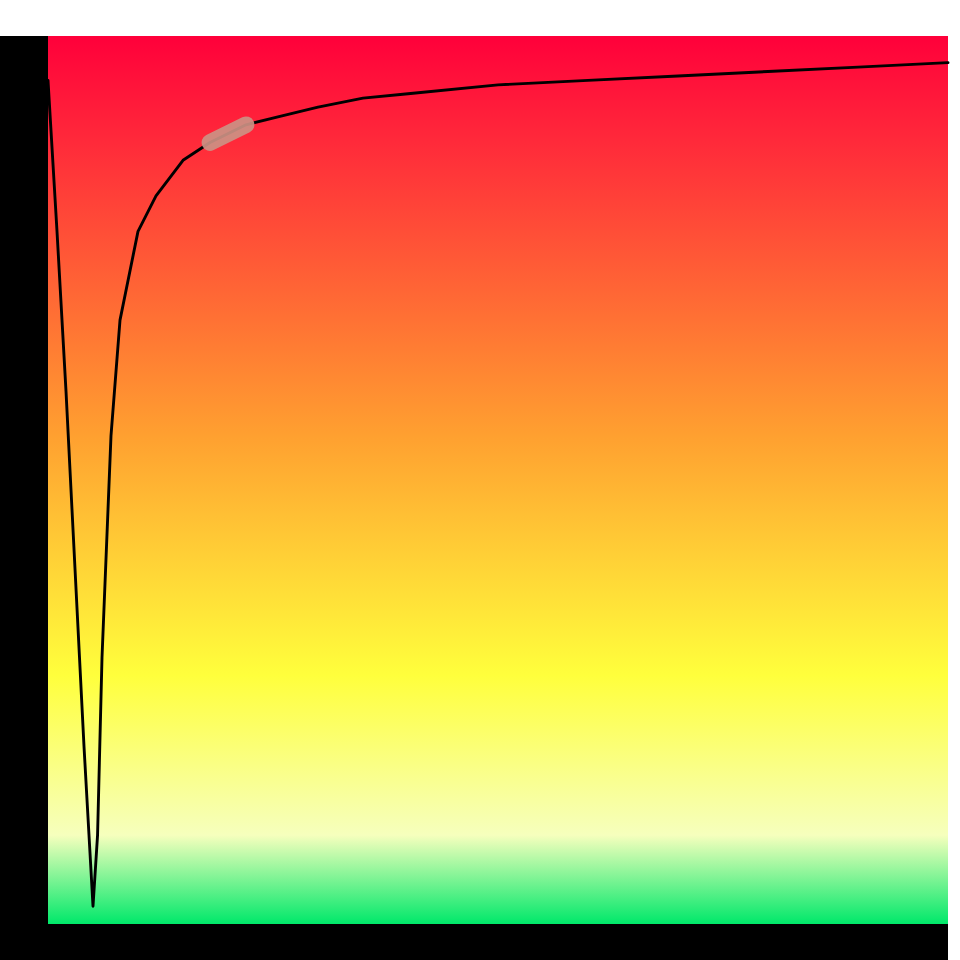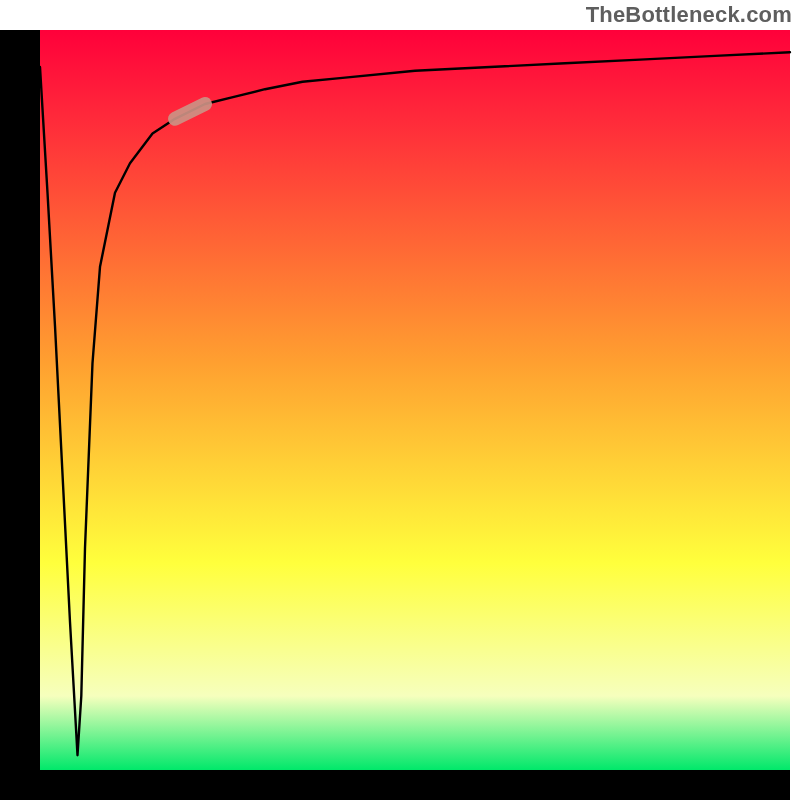--- a/index.html
+++ b/index.html
@@ -53,14 +53,13 @@
     <rect id="heat-rect" fill="url(#heat)" x="40" y="30" width="750" height="740"></rect>
 
     <rect id="frame-left" x="0" y="30" width="40" height="770" fill="#000000"></rect>
     <rect id="frame-bottom" x="0" y="770" width="790" height="30" fill="#000000"></rect>
 
     <path id="curve-path" fill="none" stroke-width="2.4" stroke-linejoin="round" stroke-linecap="round" d="M40.0 67.0 L47.5 192.8 L55.0 326.0 L62.5 474.0 L70.0 622.0 L77.5 755.2 L81.3 696.0 L85.0 548.0 L92.5 363.0 L100.0 266.8 L115.0 192.8 L130.0 163.2 L152.5 133.6 L175.0 118.8 L205.0 104.0 L235.0 96.6 L265.0 89.2 L302.5 81.8 L340.0 78.1 L415.0 70.7 L490.0 67.0 L565.0 63.3 L640.0 59.6 L715.0 55.9 L790.0 52.2" stroke="#000000"></path>
 
     <path id="highlight-path" fill="none" stroke-width="14" stroke-linecap="round" opacity="0.92" d="M175.0 118.8 L205.0 104.0" stroke="#cc9184"></path>
   </svg>
 
-  <div class="watermark">TheBottleneck.com</div>
 </div>
 
 </body></html>

